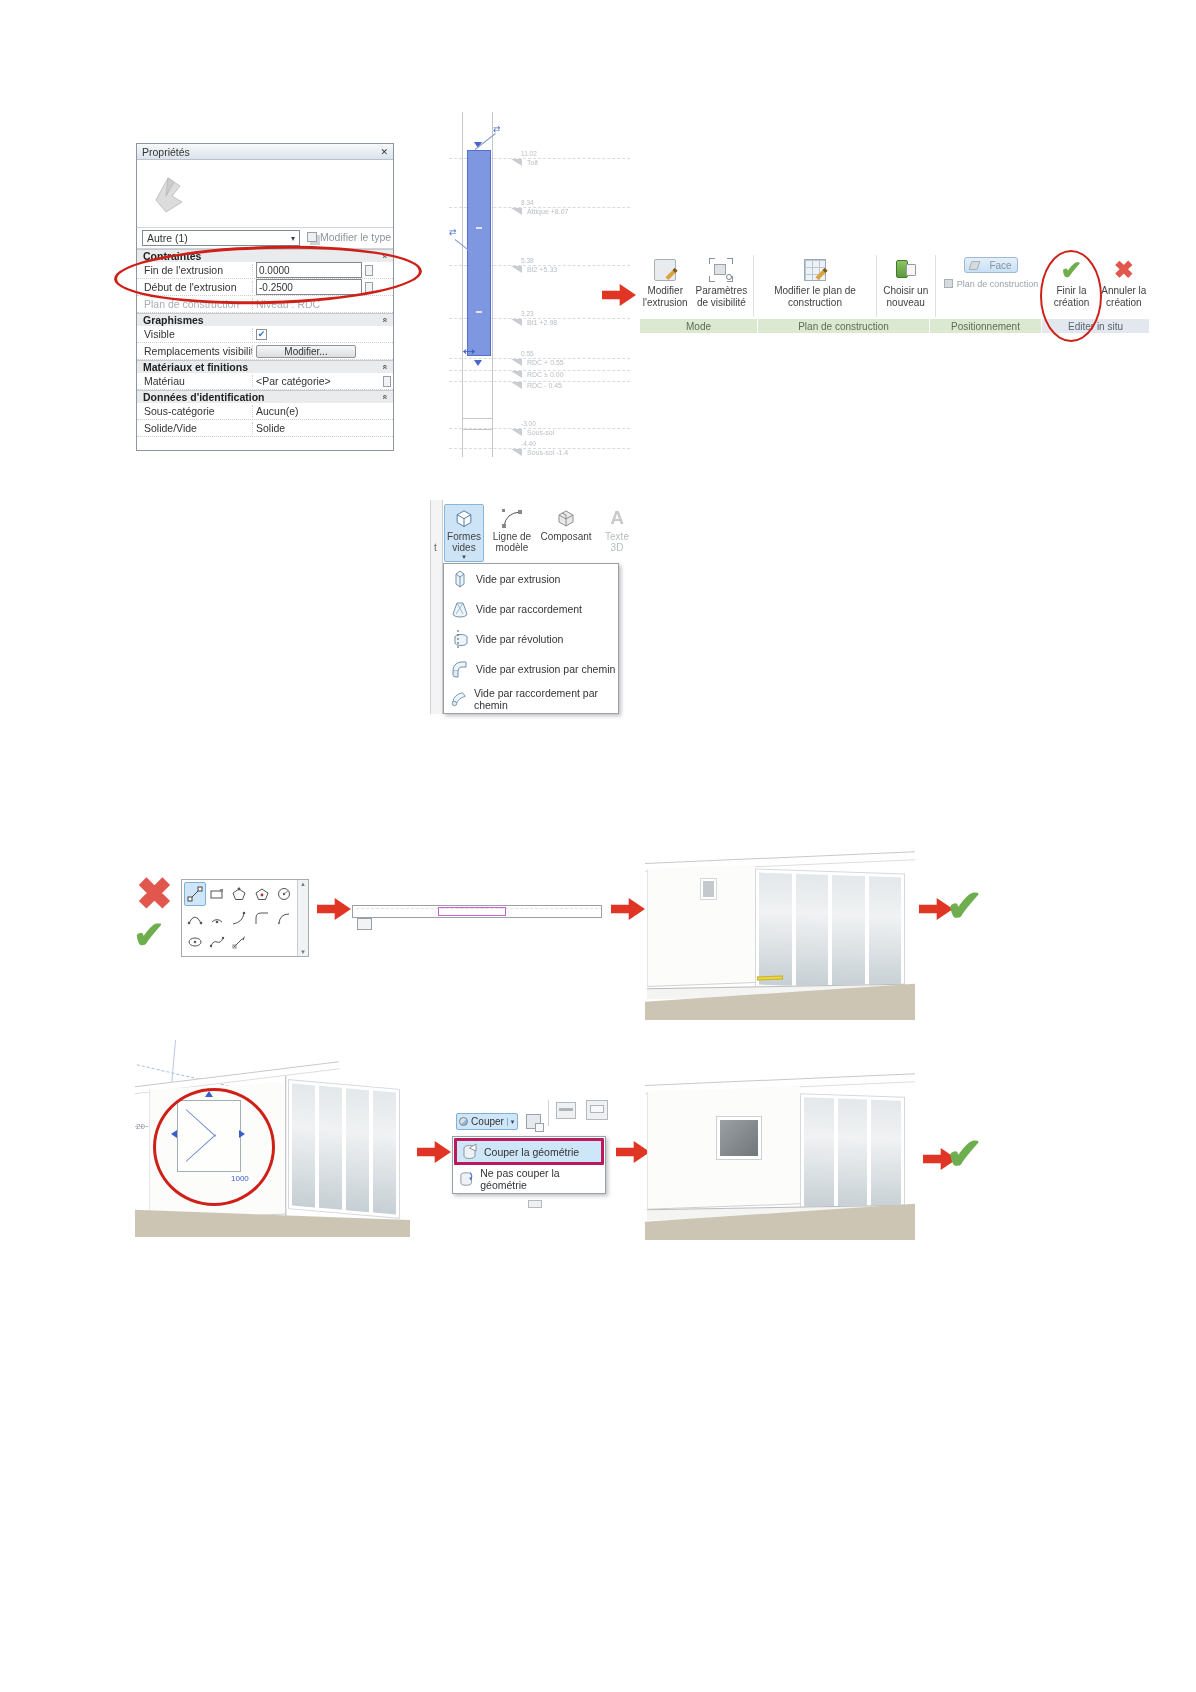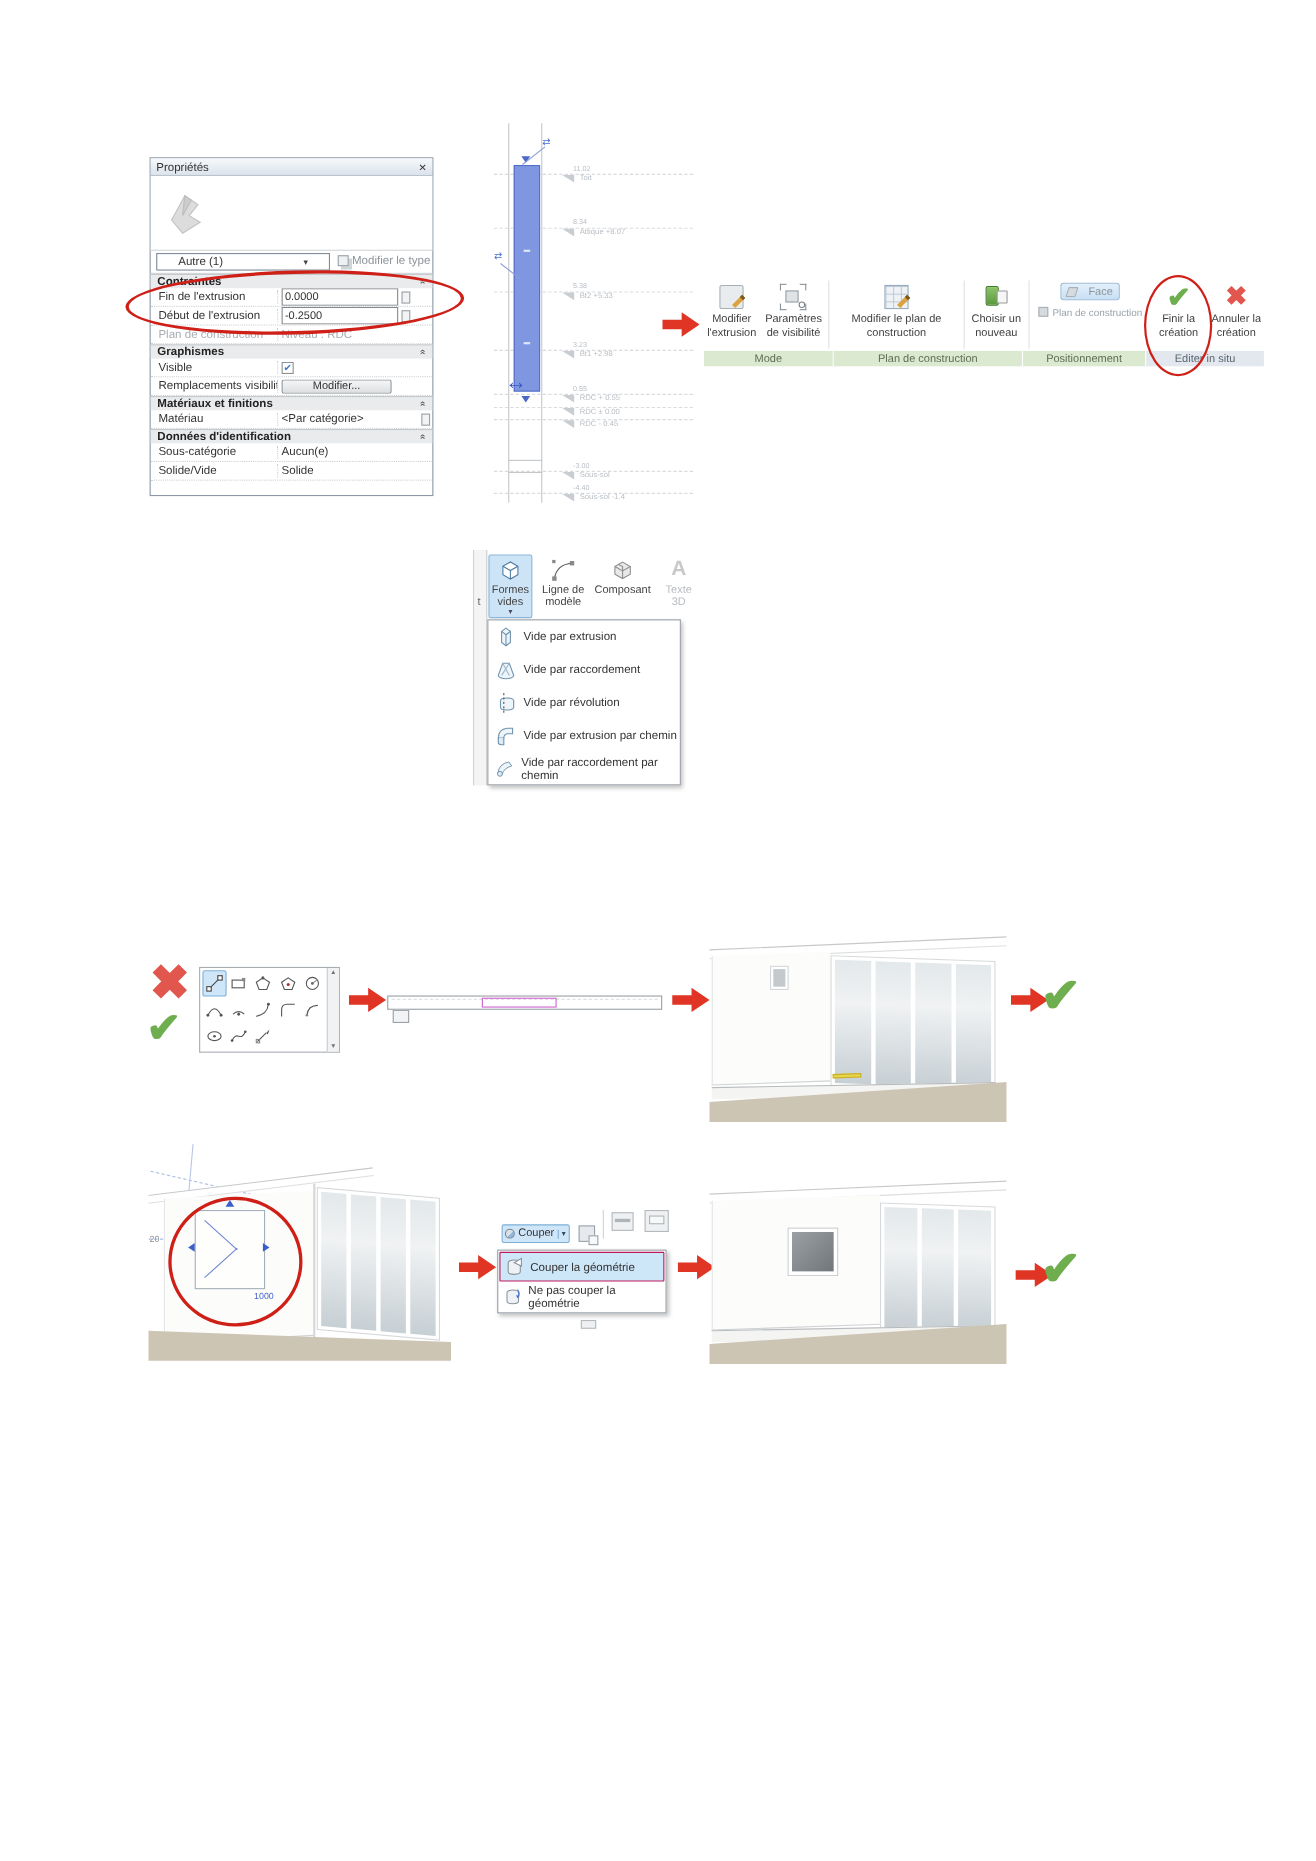--- a/index.html
+++ b/index.html
@@ -16,21 +16,21 @@
   
   .pp { position:absolute; left:136px; top:143px; width:258px; height:308px;
         border:1px solid #8b97a4; background:#fff; font-size:10.5px; color:#333; }
   .pp-head { height:16px; background:linear-gradient(#f7f9fb,#dbe3ec); border-bottom:1px solid #b9c2cd;
              display:flex; align-items:center; padding:0 5px; font-size:10.5px; color:#333; }
   .pp-head .sp { flex:1; }
   .pp-close { font-size:9px; color:#333; cursor:default; }
   .pp-preview { position:relative; height:68px; border-bottom:1px solid #d3d6d9; background:#fff; }
   .pp-combo-row { position:relative; height:21px; border-bottom:1px solid #cfd3d7; }
   .pp-combo { position:absolute; left:5px; top:2px; width:158px; height:16px; border:1px solid #7e8b99;
-              background:#fff; display:flex; align-items:center; padding:0 19px; font-size:10.5px; }
+              background:#fff; display:flex; align-items:center; padding:0 4px; font-size:10.5px; }
   .pp-combo .sp { flex:1; }
   .combo-arrow { font-size:8px; color:#444; }
   .pp-modtype { position:absolute; left:170px; top:3px; display:flex; align-items:center; gap:3px;
                 color:#8e959b; font-size:10.5px; white-space:nowrap; }
   .modtype-ico { width:10px; height:10px; border:1px solid #9aa2a9; background:#eef0f2;
                  box-shadow:3px 3px 0 #cfd4d8; }
   .pp-row { display:flex; align-items:center; height:17px; border-bottom:1px dotted #ccd0d3; padding-right:2px; }
   .pp-sec { display:flex; align-items:center; height:13px; background:#e9ebed; border-top:1px solid #c6cacd;
             font-weight:bold; padding:0 6px; color:#222; }
   .pp-sec .sp { flex:1; }
@@ -157,21 +157,21 @@
             border:1px solid #7fb0d8; border-radius:2px; display:flex; align-items:center; }
   .cp-btn .lbl { flex:1; text-align:center; font-size:10px; }
   .cp-btn .dd { width:10px; border-left:1px solid #7fb0d8; text-align:center; font-size:7px; color:#345; }
   .cutico { width:9px; height:9px; border-radius:50%; border:1px solid #7c848a;
             background:linear-gradient(135deg,#d9e0e6 55%,#8fb8e0 55%); margin-left:2px; }
   .cp-join { position:absolute; left:78px; top:14px; width:15px; height:15px; border:1px solid #9aa2a9; background:#e6eaee; }
   .cp-join span { position:absolute; right:-4px; bottom:-4px; width:9px; height:9px; border:1px solid #9aa2a9; background:#f6f8fa; }
   .cp-menu { position:absolute; left:4px; top:36px; width:154px; height:58px; background:#fff;
              border:1px solid #98a0a8; box-shadow:2px 2px 4px rgba(0,0,0,.25); padding:1px; }
   .cp-item { display:flex; align-items:center; gap:5px; height:27px; padding-left:4px; font-size:10.5px; }
-  .cp-item.sel { background:#cde6f8; border:1px solid #be185d; border-radius:1px; }
+  .cp-item.sel { background:#cde6f8; border:3px solid #be185d; border-radius:1px; }
 </style>
 </head>
 <body>
 
 <div id="page">
 
   <div class="pp">
     <div class="pp-head">
       <span>Propriétés</span>
       <span class="sp"></span>

